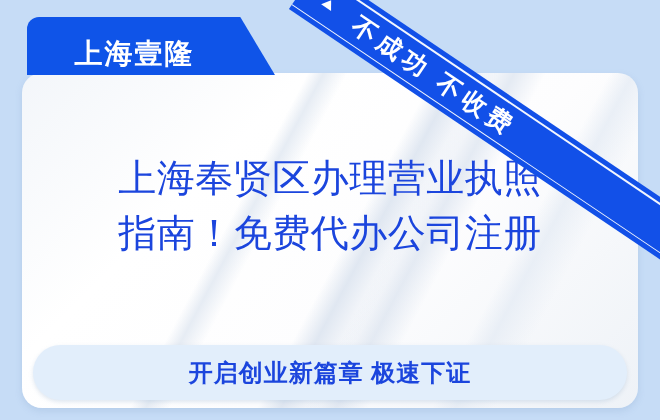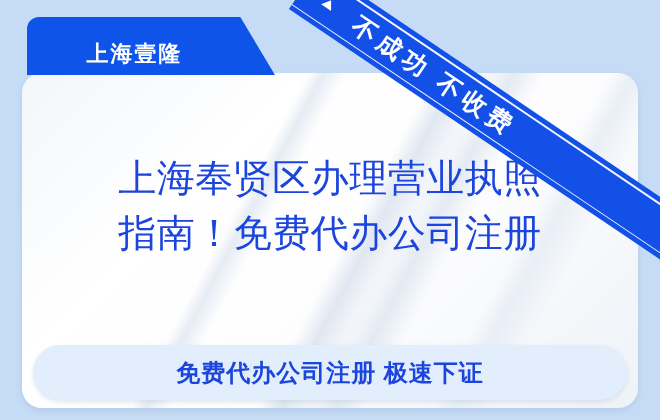--- a/index.html
+++ b/index.html
@@ -42,21 +42,21 @@
   .tab-label {
     position: absolute;
     left: 0;
     top: 0;
     width: 215px;
     height: 74px;
     display: flex;
     align-items: center;
     justify-content: center;
     color: #ffffff;
-    font-size: 22px;
+    font-size: 28px;
     font-weight: 700;
     letter-spacing: 2px;
     line-height: 1;
   }
 
   
   .card {
     position: absolute;
     left: 22px;
     top: 73px;
@@ -196,21 +196,21 @@
 
   <div class="card">
     <div class="card-sheen"></div>
 
     <div class="headline">
       <span class="line">上海奉贤区办理营业执照</span>
       <span class="line">指南！免费代办公司注册</span>
     </div>
 
     <div class="pill">
-      <span class="pill-text">免费代办公司注册 极速下证</span>
+      <span class="pill-text">开启创业新篇章 极速下证</span>
     </div>
   </div>
 
   <div class="ribbon">
     <span class="ribbon-marker"></span>
     <span class="ribbon-text">不成功 不收费</span>
   </div>
 
 </div>
 

